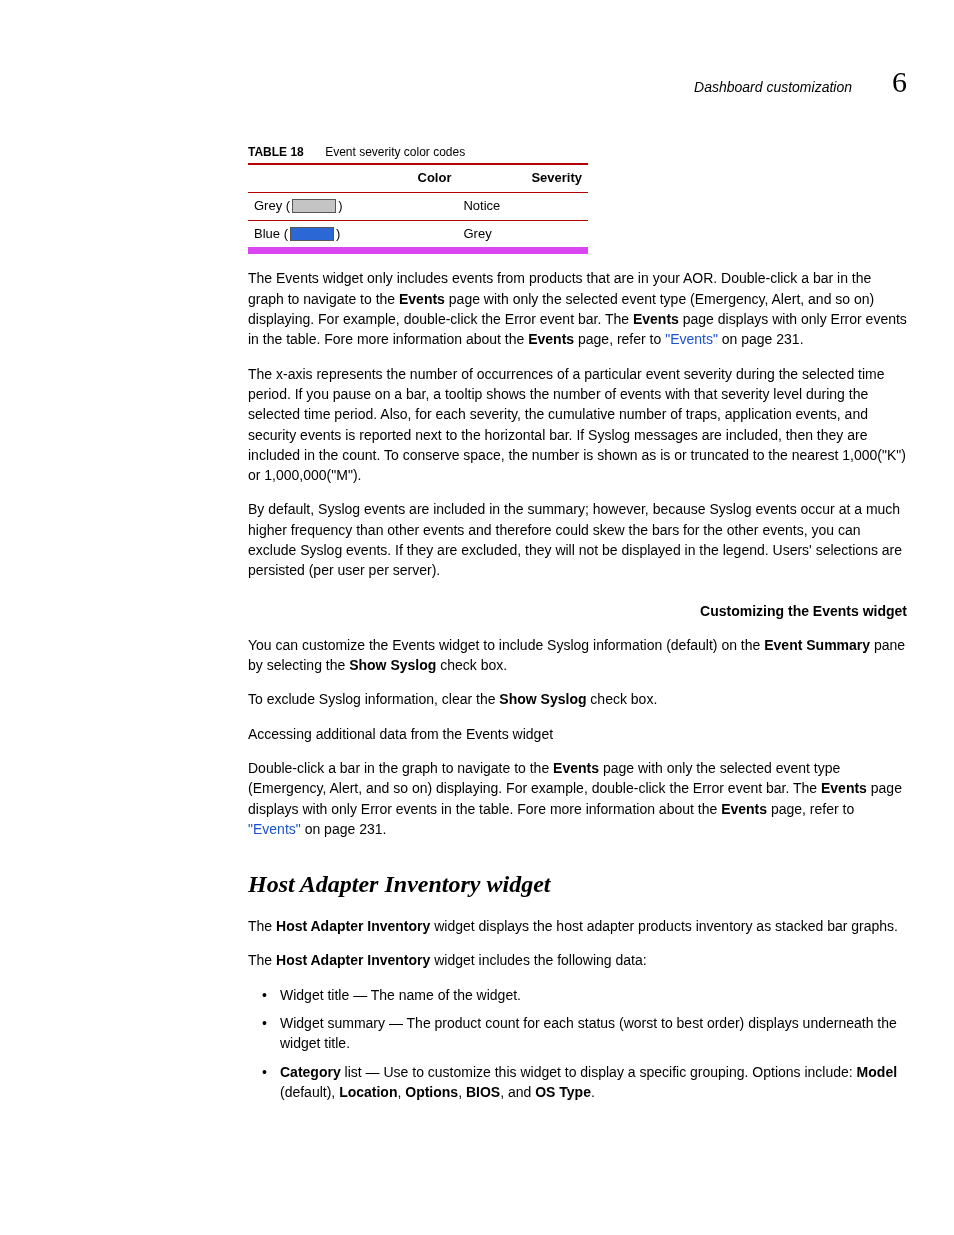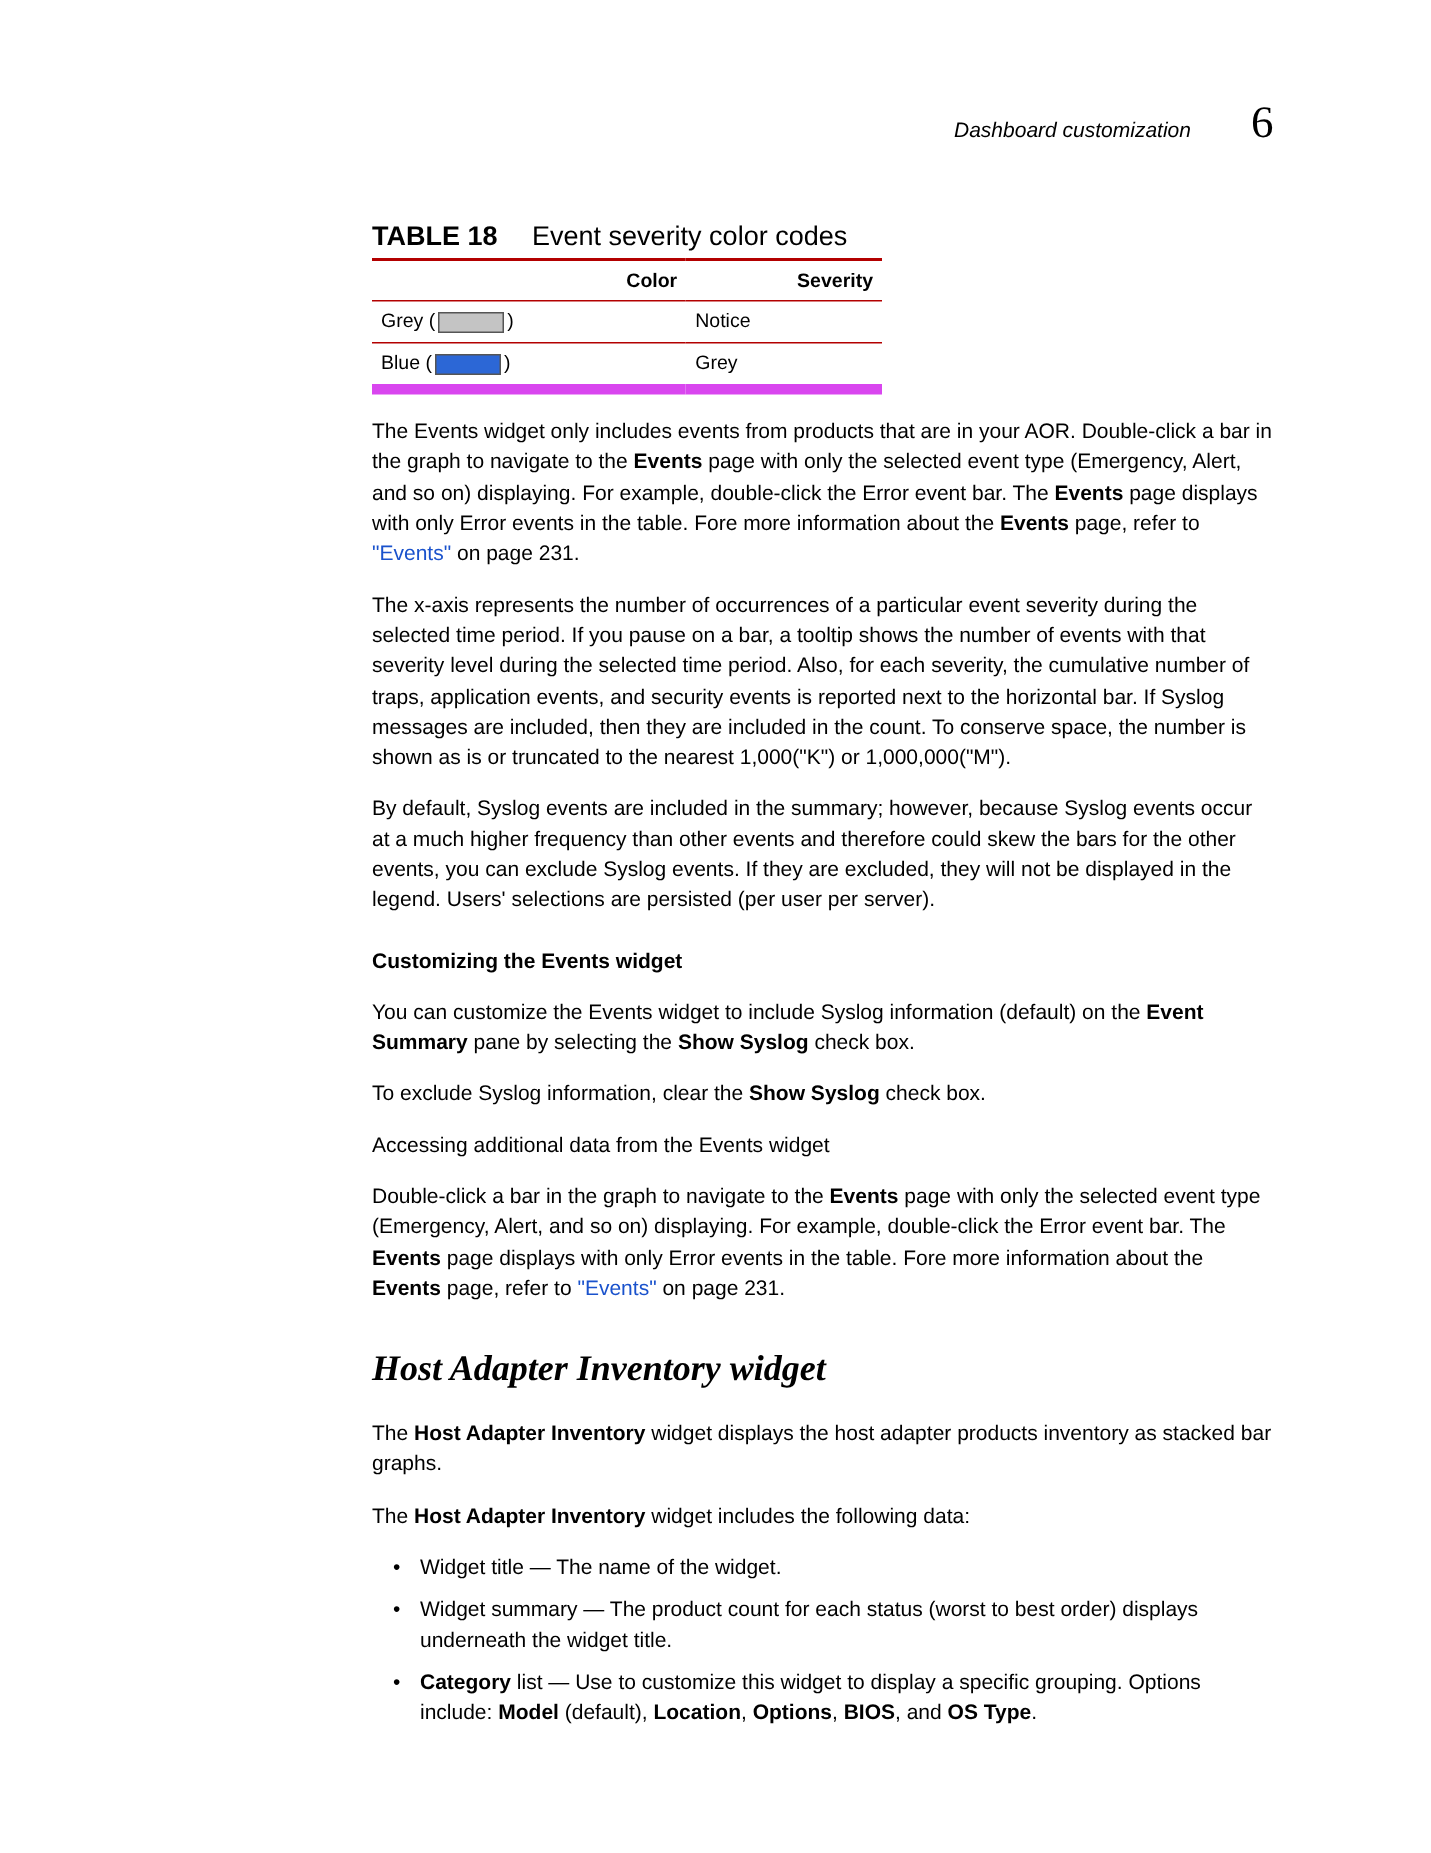--- a/index.html
+++ b/index.html
@@ -5,40 +5,40 @@
   body {
     margin: 0;
     font-family: Arial, Helvetica, sans-serif;
     font-size: 14px;
     color: #000;
     background: #fff;
     width: 954px;
     line-height: 1.45;
   }
   .page {
-    padding: 60px 105px 60px 248px;
+    padding: 60px 47px 60px 248px;
   }
   .running-head {
     display: flex;
     justify-content: flex-end;
     align-items: baseline;
     gap: 40px;
     margin-bottom: 40px;
   }
   .running-head-title {
     font-style: italic;
     font-size: 14px;
   }
   .chapter-num {
     font-family: Georgia, 'Times New Roman', serif;
     font-size: 30px;
     font-weight: normal;
   }
   .tbl-caption {
-    font-size: 18px;
+    font-size: 12px;
     margin-bottom: 2px;
   }
   .tbl-caption .num { font-weight: bold; margin-right: 18px; }
   table.color-table {
     border-collapse: collapse;
     width: 340px;
     font-size: 13px;
   }
   table.color-table th {
     text-align: right;
@@ -64,20 +64,21 @@
   }
   .swatch-grey { background: #c4c4c4; }
   .swatch-blue { background: #2c67d6; }
   p { margin: 14px 0; }
   .link { color: #1a52cc; }
   .bold { font-weight: bold; }
   h4.sub {
     font-size: 14px;
     font-weight: bold;
     margin: 20px 0 8px 0;
+    text-align: right;
   }
   h2.ital {
     font-family: Liberation Serif, serif;
     font-style: italic;
     font-weight: bold;
     font-size: 24px;
     margin: 28px 0 10px 0;
   }
   ul.bullets {
     list-style: none;

